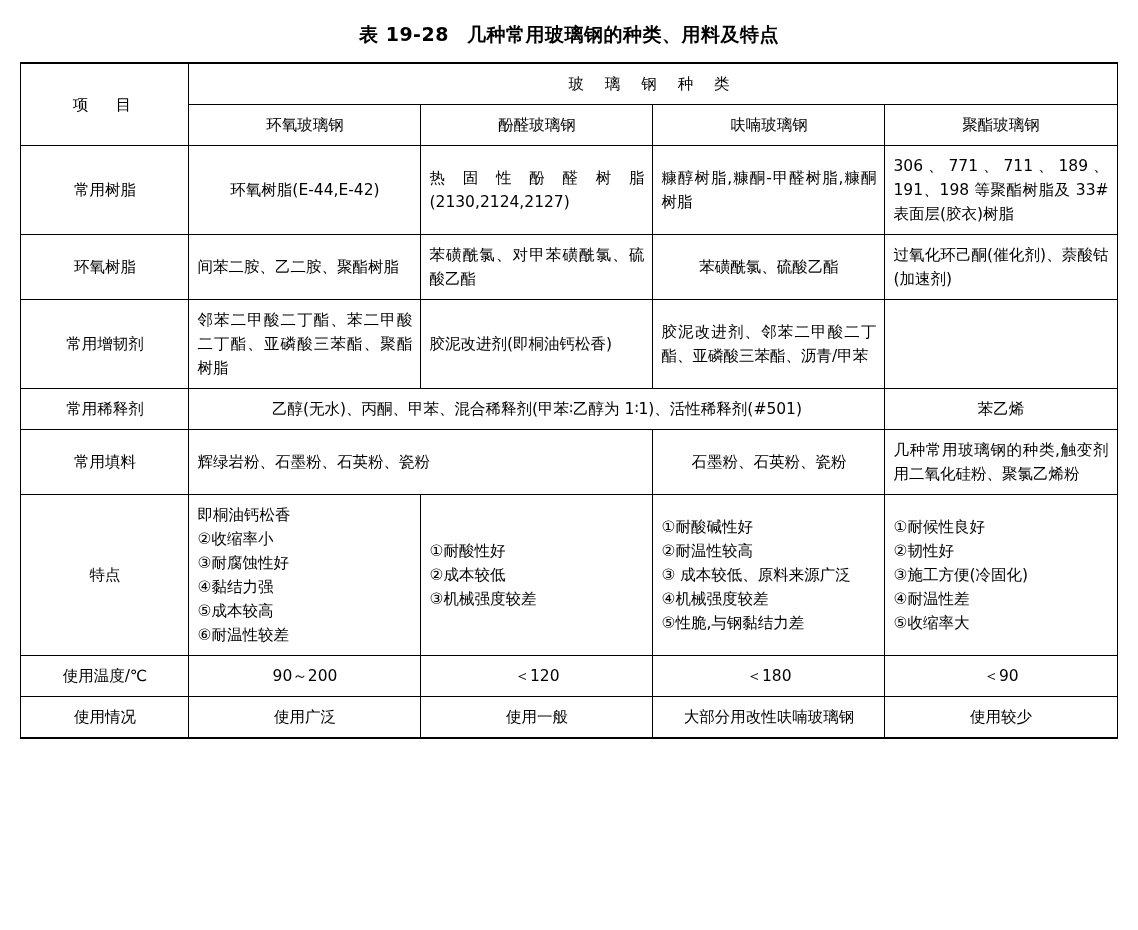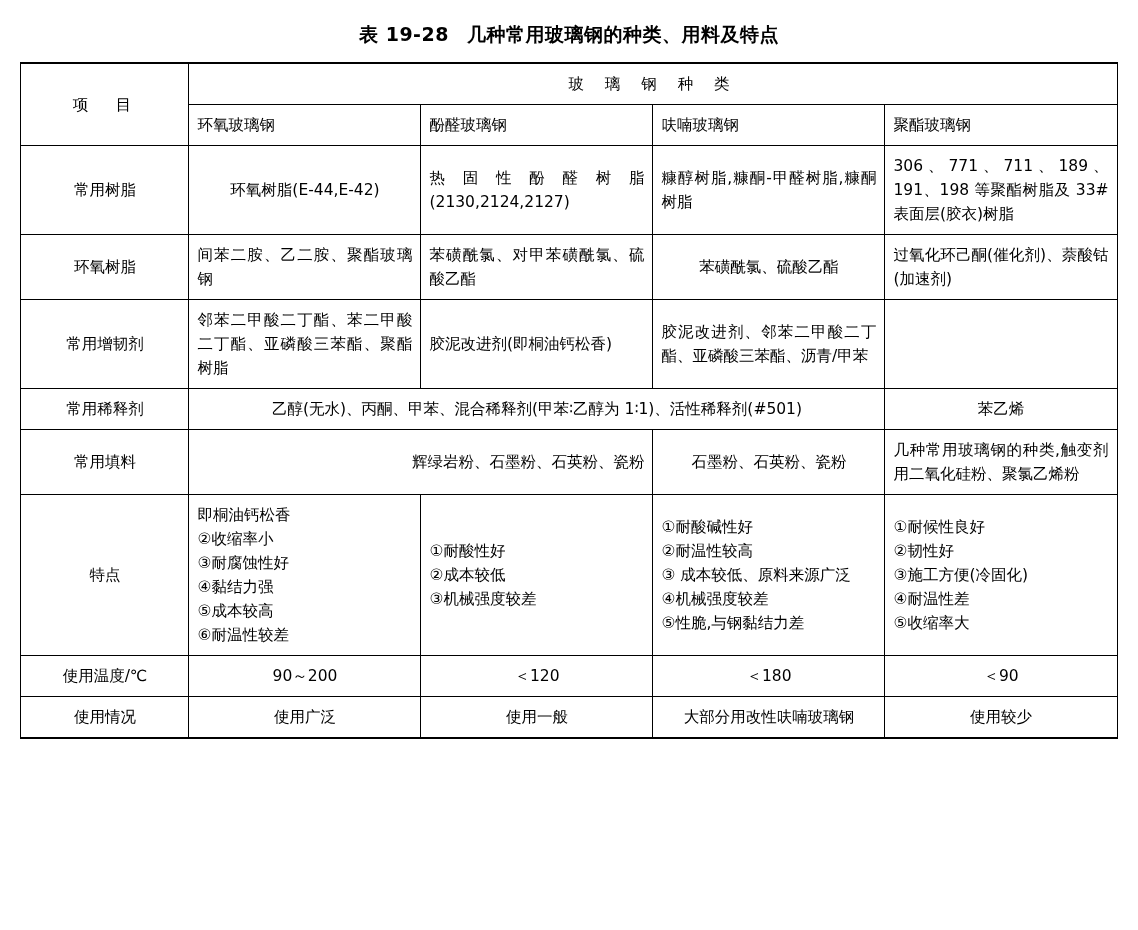--- a/index.html
+++ b/index.html
@@ -63,30 +63,31 @@
     letter-spacing: 6px;
     padding-left: 6px;
   }
   .c-group {
     text-align: center;
     font-size: 16px;
     letter-spacing: 8px;
     padding: 5px 0;
   }
   .c-sub {
+    text-align: center;
     font-size: 16px;
     padding: 6px 0;
   }
   .rowhdr {
     text-align: center;
     font-size: 16px;
     width: 168px;
   }
   .cell {
-    text-align: right;
+    text-align: left;
     font-size: 15.5px;
   }
   .cell.center {
     text-align: center;
   }
   .cell.just {
     text-align: justify;
     text-justify: inter-ideograph;
   }
   .list-cell {
@@ -135,21 +136,21 @@
       <tr>
         <td class="rowhdr">常用树脂</td>
         <td class="cell center">环氧树脂(E-44,E-42)</td>
         <td class="cell just">热固性酚醛树脂(2130,2124,2127)</td>
         <td class="cell just">糠醇树脂,糠酮-甲醛树脂,糠酮树脂</td>
         <td class="cell just">306、771、711、189、191、198 等聚酯树脂及 33# 表面层(胶衣)树脂</td>
       </tr>
 
       <tr>
         <td class="rowhdr">环氧树脂</td>
-        <td class="cell just">间苯二胺、乙二胺、聚酯玻璃钢</td>
+        <td class="cell just">间苯二胺、乙二胺、聚酯树脂</td>
         <td class="cell just">苯磺酰氯、对甲苯磺酰氯、硫酸乙酯</td>
         <td class="cell center">苯磺酰氯、硫酸乙酯</td>
         <td class="cell just">过氧化环己酮(催化剂)、萘酸钴(加速剂)</td>
       </tr>
 
       <tr>
         <td class="rowhdr">常用增韧剂</td>
         <td class="cell just">邻苯二甲酸二丁酯、苯二甲酸二丁酯、亚磷酸三苯酯、聚酯树脂</td>
         <td class="cell just">胶泥改进剂(即桐油钙松香)</td>
         <td class="cell just">胶泥改进剂、邻苯二甲酸二丁酯、亚磷酸三苯酯、沥青/甲苯</td>

